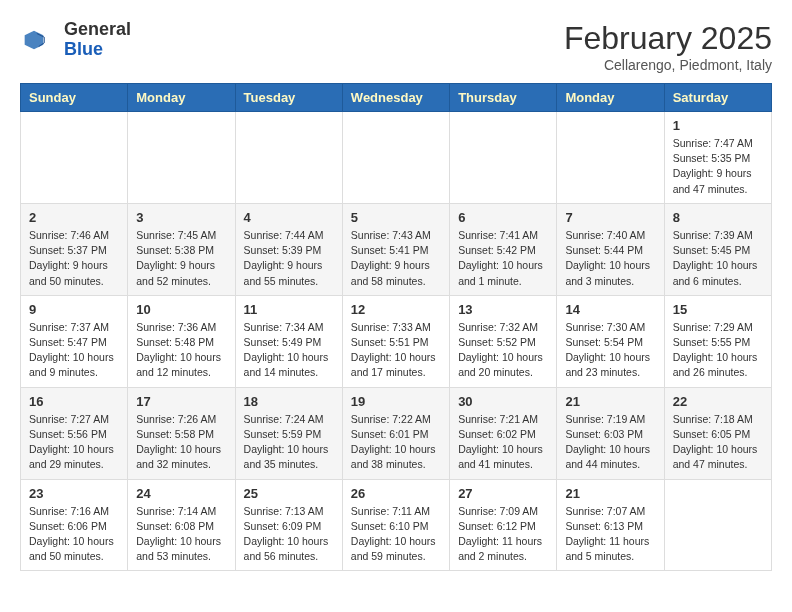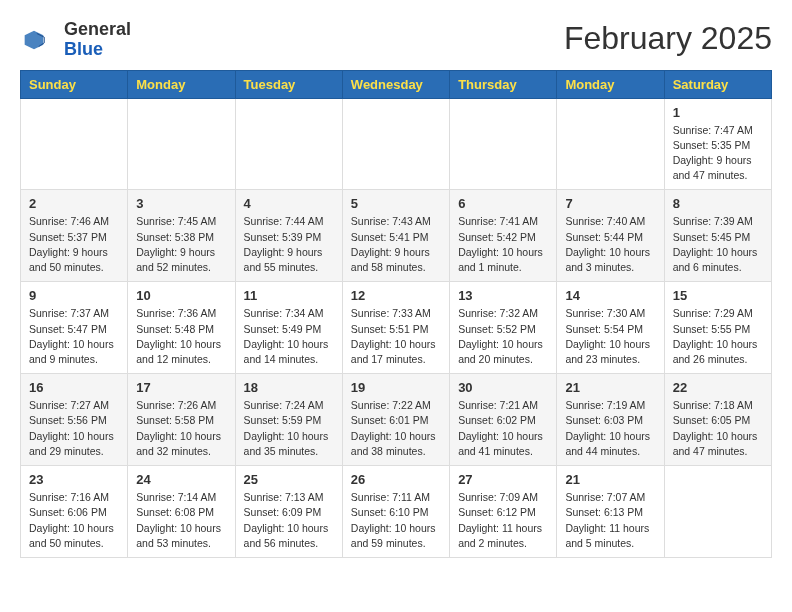--- a/index.html
+++ b/index.html
@@ -45,21 +45,21 @@
       font-size: 14px;
       color: #555;
     }
     .calendar {
       width: 100%;
       border-collapse: collapse;
       border: 1px solid #ccc;
     }
     .calendar th {
       background-color: #2a6db5;
-      color: #fde047;
+      color: #fef9c3;
       text-align: left;
       padding: 6px 8px;
       font-size: 13px;
       font-weight: bold;
       border: 1px solid #1e5a9a;
     }
     .calendar td {
       vertical-align: top;
       padding: 6px 8px;
       border: 1px solid #ddd;
@@ -98,20 +98,21 @@
     </svg>
     <div>
       <div class="logo-text">
         <span class="logo-general">General</span><br>
         <span class="logo-blue">Blue</span>
       </div>
     </div>
   </div>
   <div class="title-block">
     <div class="month-title">February 2025</div>
+    <div class="subtitle">Cellarengo, Piedmont, Italy</div>
   </div>
 </div>
 
 <table class="calendar">
   <thead>
     <tr>
     <th>Sunday</th>
         <th>Monday</th>
         <th>Tuesday</th>
         <th>Wednesday</th>

